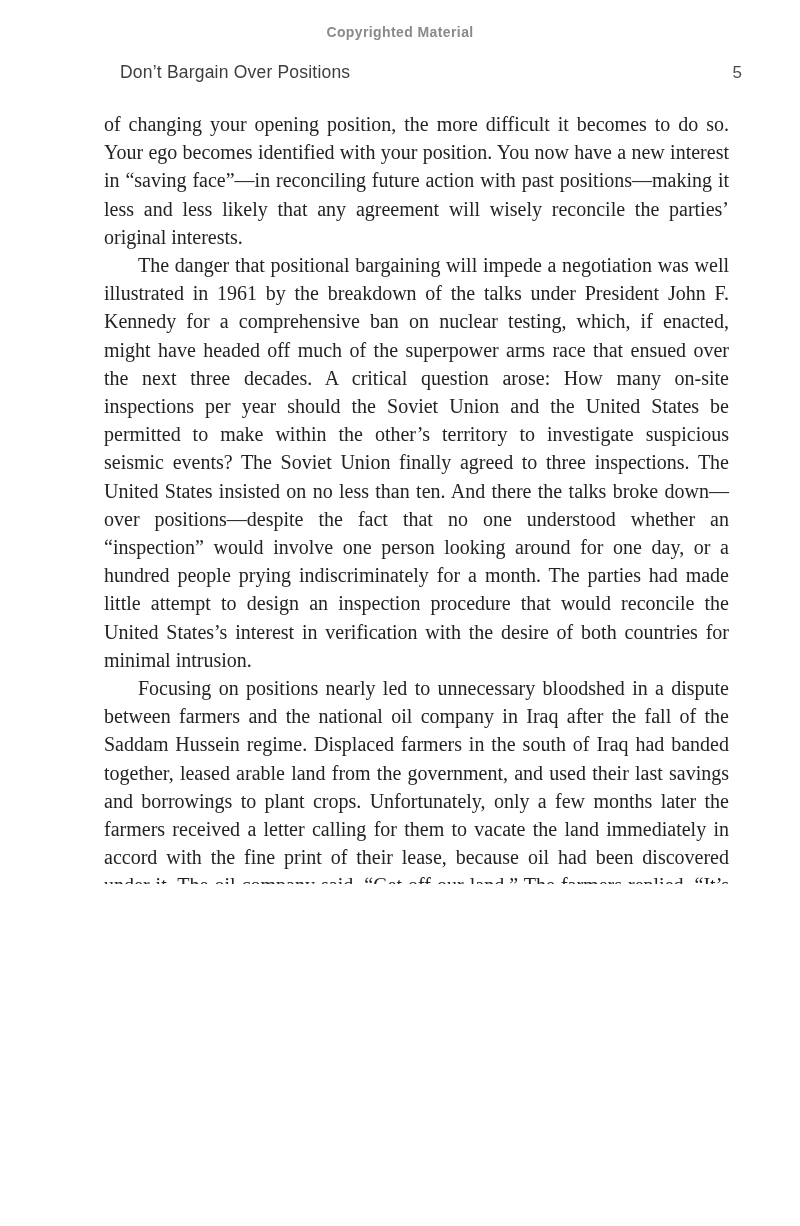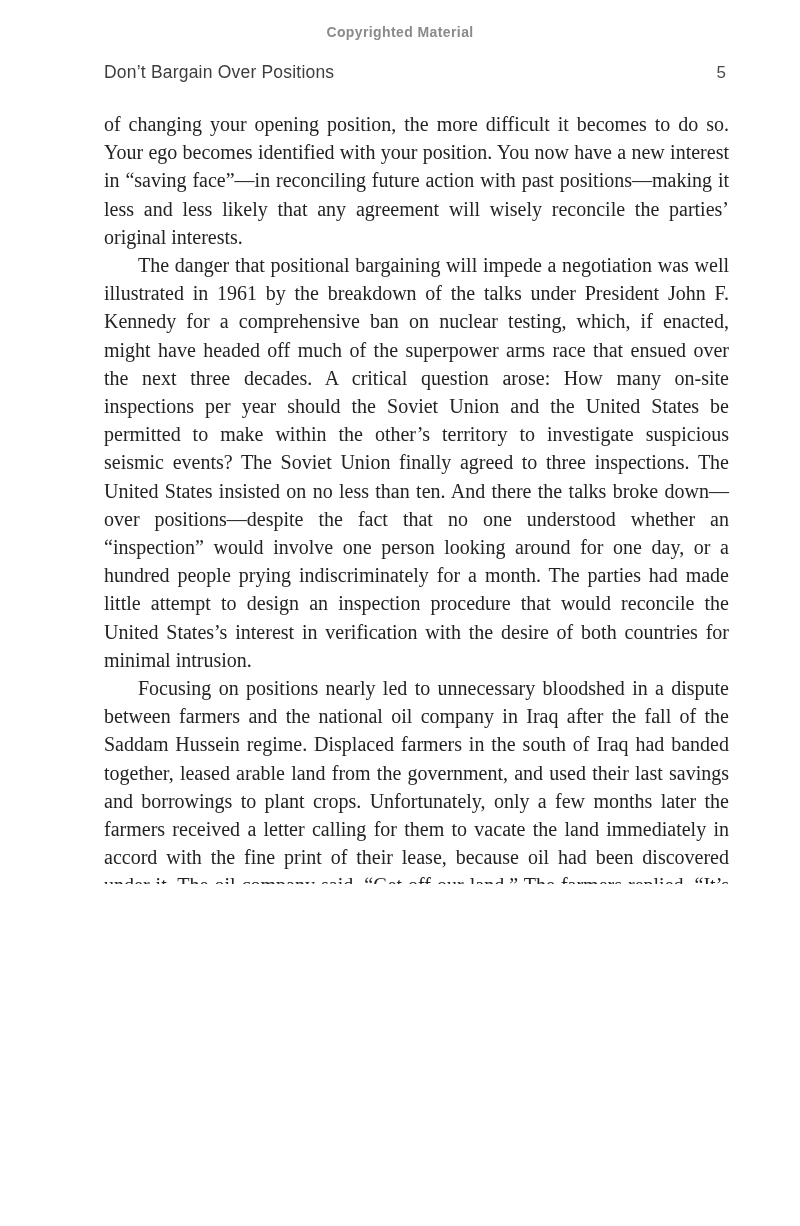--- a/index.html
+++ b/index.html
@@ -21,21 +21,21 @@
     font-size: 14px;
     font-weight: bold;
     letter-spacing: 0.4px;
     color: #8a8a8a;
   }
   .copyright-top { top: 24px; }
   .copyright-bottom { top: 1184px; }
   .page-header {
     position: absolute;
     top: 62px;
-    left: 104px;
+    left: 120px;
     width: 622px;
     display: flex;
     justify-content: space-between;
     align-items: baseline;
     font-family: "Liberation Sans", sans-serif;
     color: #3d3d3d;
   }
   .chapter-title {
     font-size: 17.5px;
     font-weight: 400;

